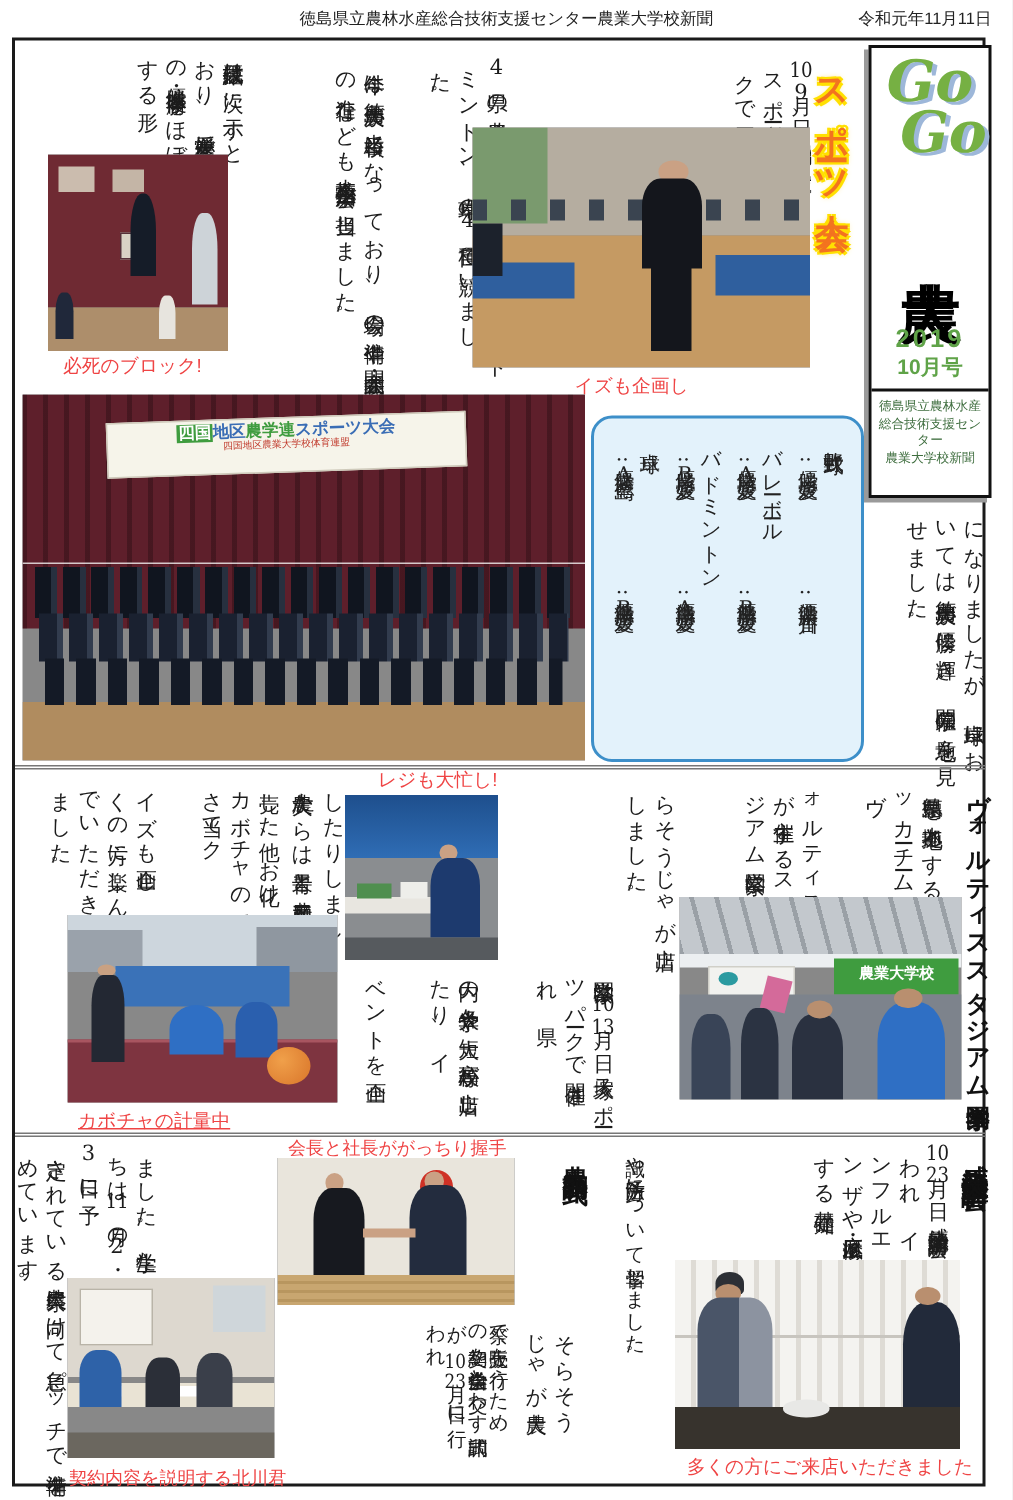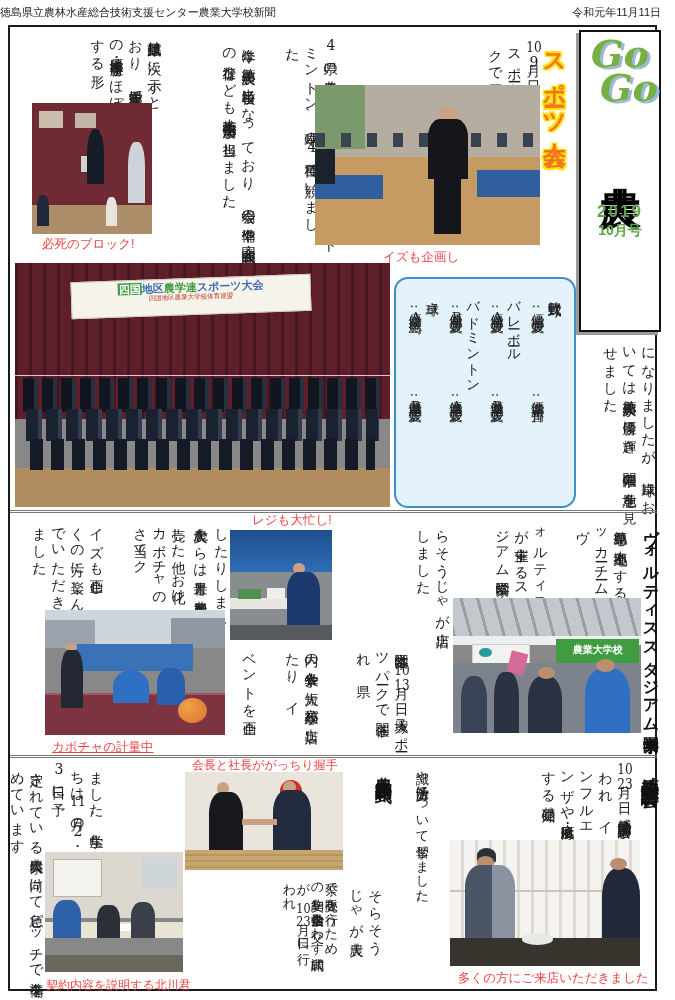--- a/index.html
+++ b/index.html
@@ -1,19 +1,19 @@
 <!DOCTYPE html>
 <html><head>
 <meta charset="utf-8">
 <style>
   html,body{margin:0;padding:0;background:#e9e9e9;}
   #page{position:relative;width:675px;height:1000px;background:#ffffff;overflow:hidden;
         font-family:"Liberation Sans",sans-serif;}
   
-  .hdr-title{position:absolute;left:0;right:0;top:5px;text-align:left;font-size:11px;color:#222;}
+  .hdr-title{position:absolute;left:0;right:0;top:5px;text-align:center;font-size:11px;color:#222;}
   .hdr-date{position:absolute;right:14px;top:5px;font-size:11px;color:#222;}
   .page-border{position:absolute;left:8px;top:25px;width:649px;height:966px;border:2px solid #1a1a1a;box-sizing:border-box;}
   .hrule{position:absolute;left:10px;width:647px;height:3px;border-top:1px solid #777;border-bottom:1px solid #777;box-sizing:border-box;}
   
   .vtext{position:absolute;writing-mode:vertical-rl;text-orientation:mixed;
          font-family:"DejaVu Serif","Liberation Serif",serif;font-size:14px;line-height:19px;
          letter-spacing:1px;color:#1c1c1c;}
   .vtext.tight{letter-spacing:0;}
   .vtext.cram{letter-spacing:0;font-size:13px;line-height:14px;}
   .tcy{-webkit-text-combine:horizontal;text-combine-upright:all;letter-spacing:0;}
@@ -25,21 +25,21 @@
   
   .caption{position:absolute;font-family:"Liberation Sans",sans-serif;font-size:12.5px;color:#ef4444;white-space:nowrap;}
   
   .masthead{position:absolute;left:579px;top:30px;width:82px;height:302px;background:#fff;
             border:2px solid #111;box-shadow:-3px 3px 0 #9a9a9a;box-sizing:border-box;text-align:center;padding-top:4px;}
   .go{font-family:"DejaVu Serif","Liberation Serif",serif;font-style:italic;font-weight:bold;
       font-size:38px;line-height:36px;color:#76b043;text-shadow:3px 2px 0 #9db7d9;}
   .go.g2{margin-left:18px;margin-top:-2px;}
   .mast-name{writing-mode:vertical-rl;margin:2px auto 0;font-family:"DejaVu Serif","Liberation Serif",serif;
              font-weight:bold;font-size:42px;line-height:1;height:92px;color:#000;}
-  .mast-year{font-weight:bold;font-size:17px;letter-spacing:2px;color:#5fa348;margin-top:2px;}
+  .mast-year{font-weight:bold;font-size:17px;letter-spacing:2px;color:#5fa348;margin-top:16px;}
   .mast-issue{font-weight:bold;font-size:14px;color:#5fa348;}
   .mast-sub{border-top:2px solid #111;margin-top:5px;padding:4px 1px 0;}
   .mast-sub div{font-size:8.5px;line-height:11.5px;color:#3f6e3f;}
   
   .results-box{position:absolute;left:394px;top:277px;width:182px;height:231px;background:#e3f2fb;
                border:2.5px solid #3d8fc9;border-radius:14px;box-sizing:border-box;
                display:flex;flex-direction:row-reverse;justify-content:space-evenly;padding:12px 4px;}
   .rg{writing-mode:vertical-rl;text-orientation:mixed;font-family:"DejaVu Serif","Liberation Serif",serif;
       font-size:13.5px;line-height:17px;letter-spacing:0.5px;color:#222;}
   .rg .res{padding-top:12px;}
@@ -66,20 +66,25 @@
   <div class="hdr-title">徳島県立農林水産総合技術支援センター農業大学校新聞</div>
   <div class="hdr-date">令和元年11月11日</div>
   <div class="page-border"></div>
 
   <div class="masthead">
     <div class="go">Go</div>
     <div class="go g2">Go</div>
     <div class="mast-name">農大</div>
     <div class="mast-year">2019</div>
     <div class="mast-issue">10月号</div>
+    <div class="mast-sub">
+      <div>徳島県立農林水産</div>
+      <div>総合技術支援センター</div>
+      <div>農業大学校新聞</div>
+    </div>
   </div>
 
   <div class="vtitle sports-title">スポーツ大会</div>
 
   <div class="vtext tcyfy" style="left:447px;top:40px;height:74px;width:96px;"><span class="tcy">10</span>月<span class="tcy">9</span>日、鳴門の大塚スポーツパークで四国</div>
   <div class="vtext tcyfy" style="left:262px;top:38px;height:210px;width:78px;"><span class="tcy">4</span>県の農業大学校生が、軟式野球、バレーボール、バドミントン、卓球の<span class="tcy">4</span>種目で競いました。</div>
   <div class="vtext tcyfy" style="left:172px;top:38px;height:210px;width:86px;">今年は徳島農大が当番校になっており、会場の準備や開会式・閉会式の進行なども本校学生自治会が担当しました。</div>
   <div class="vtext tcyfy" style="left:28px;top:30px;height:76px;width:136px;">競技結果は次に示すとおり、愛媛農大が各種目の優勝・準優勝をほぼ独占する形</div>
   <div class="vtext tcyfy" style="left:582px;top:338px;height:170px;width:76px;">になりましたが、卓球においては徳島農大が優勝に輝き、開催県の意地を見せました。</div>
 

